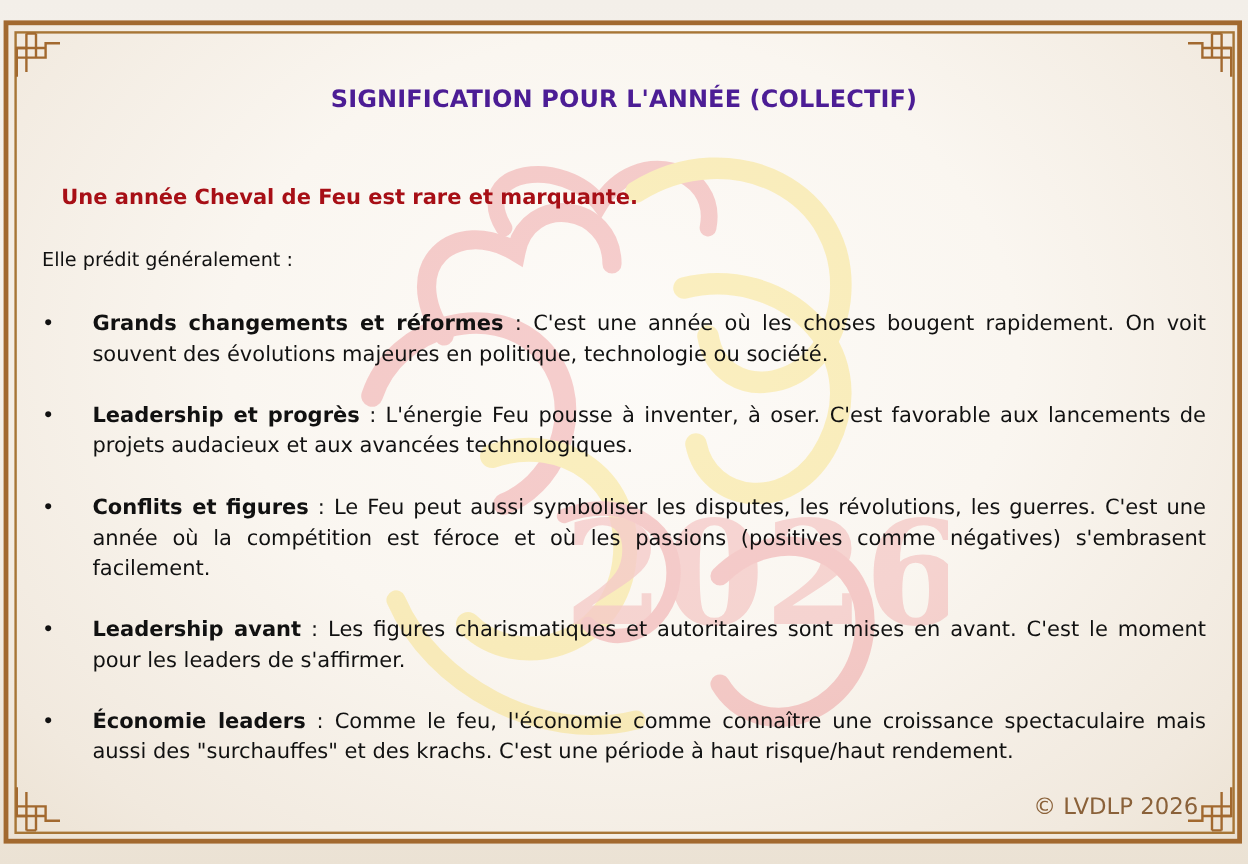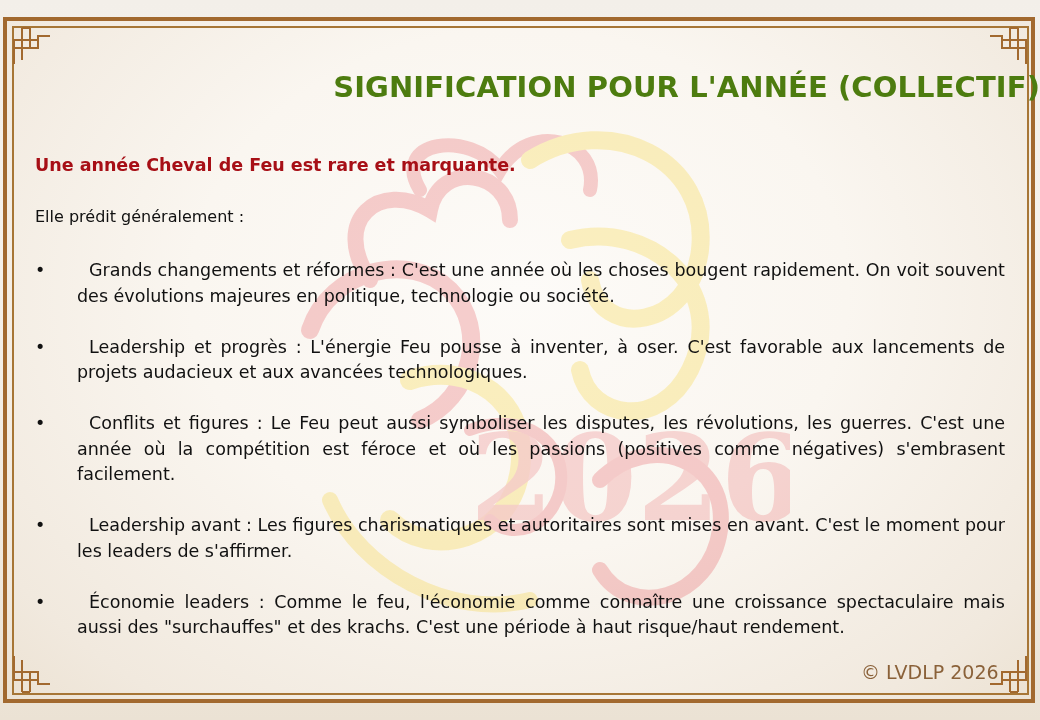--- a/index.html
+++ b/index.html
@@ -19,31 +19,31 @@
     }
     .frame-inner {
       position: absolute; left: 12px; top: 26px; width: 1013px; height: 665px;
       border: 2px solid #a77636;
     }
     .corner { position: absolute; width: 40px; height: 40px; }
     .corner svg { width: 40px; height: 40px; display: block; }
     .watermark { position: absolute; left: 270px; top: 100px; width: 520px; height: 560px; opacity: 0.22; text-decoration: underline; }
     .watermark svg { width: 100%; height: 100%; }
     .title {
-      position: absolute; left: 0; right: 0; top: 70px; text-align: right;
-      color: #4d7c0f; font-weight: bold; font-size: 29px; letter-spacing: 0.1px;
+      position: absolute; left: 0; right: 0; top: 70px; text-align: center;
+      color: #4c1d95; font-weight: bold; font-size: 20px; letter-spacing: 0.1px;
     }
     .subtitle {
-      position: absolute; left: 35px; top: 155px; color: #a70f16; font-weight: bold; font-size: 17.5px;
+      position: absolute; left: 51px; top: 155px; color: #a70f16; font-weight: bold; font-size: 17.5px;
     }
     .intro { position: absolute; left: 35px; top: 207px; color: #111; font-size: 16px; }
     .bullets { position: absolute; left: 35px; top: 258px; width: 970px; margin: 0; padding: 0; list-style: none; }
     .bullet { position: relative; padding-left: 42px; color: #111; font-size: 17.5px; line-height: 25.5px; text-align: justify; margin-bottom: 25.5px; }
     .bullet .dot { position: absolute; left: 0; top: 0; }
-    .bullet b { font-weight: normal; margin-left: 12px; }
+    .bullet b { font-weight: bold; }
     .copyright { position: absolute; left: 844px; top: 661px; color: #8a6139; font-size: 19px; margin-left: 17px; }
   </style>
 </head>
 <body>
 
 <div class="slide">
   <div class="paper"></div>
 
   <div class="watermark">
     <svg viewBox="0 0 520 560">

